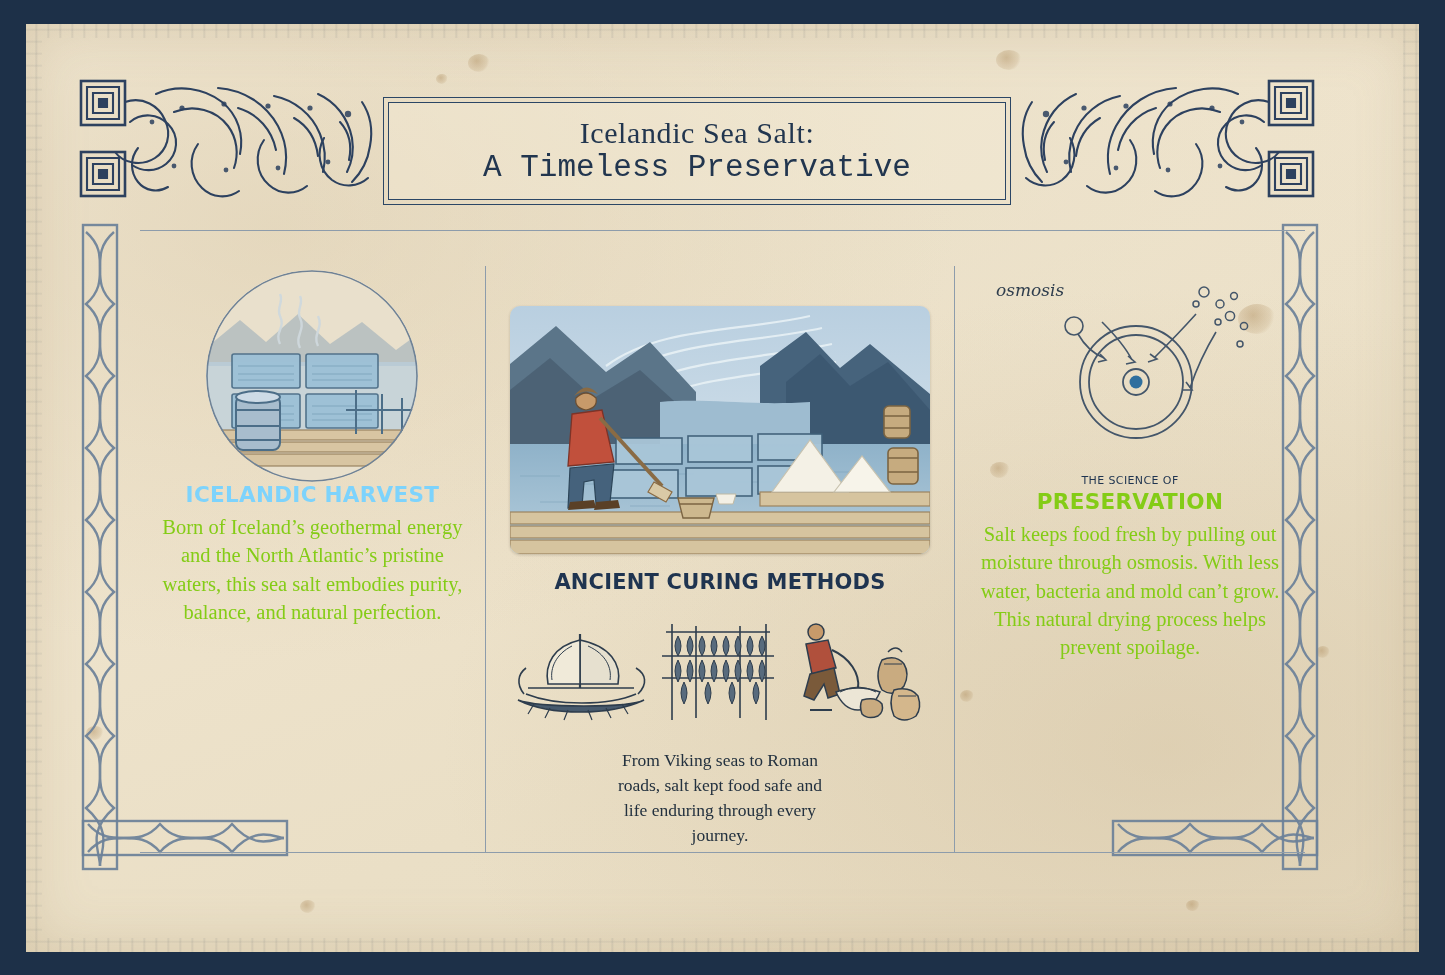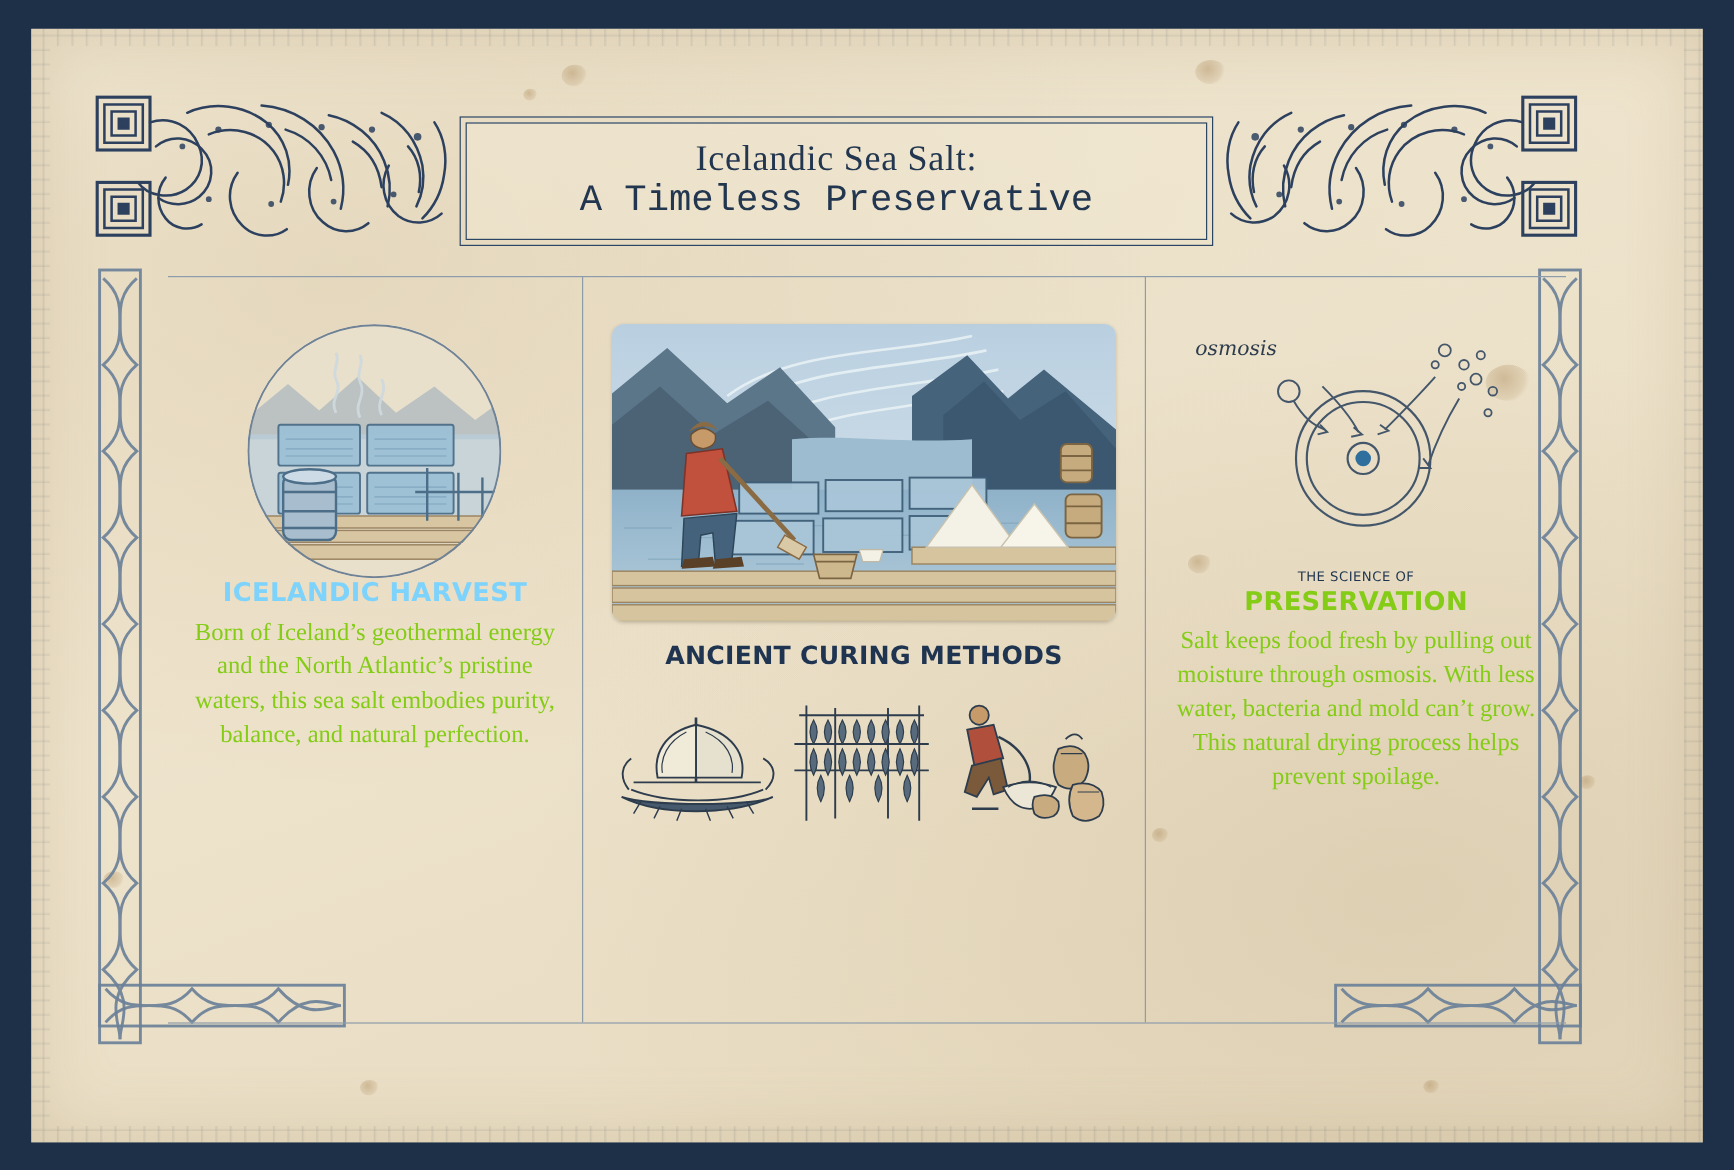--- a/index.html
+++ b/index.html
@@ -151,21 +151,21 @@
 
   .col {
     position: relative;
     display: flex;
     flex-direction: column;
     align-items: center;
     padding: 40px 14px 0 14px;
     box-sizing: border-box;
   }
   .col.left  { width: 352px; }
-  .col.mid   { width: 480px; border-left: 1px solid #8d9cab; border-right: 1px solid #8d9cab; }
+  .col.mid   { width: 480px; border-left: 1px solid #8d9cab; border-right: 1px solid #8d9cab; margin-top: 36px; }
   .col.right { width: 353px; }
 
   .h-left {
     font-family: "DejaVu Sans", sans-serif;
     font-weight: bold;
     font-size: 21.5px;
     color: #7dd3fc;
     letter-spacing: .3px;
   }
   .h-mid {
@@ -590,20 +590,21 @@
             <path d="M372 44 q14 -6 22 4 q6 10 0 22 q-10 12 -22 4 q-8 -14 0 -30Z" fill="#c9ab80"></path>
             <path d="M374 48 h18" stroke-width="1"></path>
             <path d="M378 36 q8 -8 14 0"></path>
             <path d="M384 74 q16 -4 24 6 q4 12 -2 20 q-12 8 -22 0 q-6 -14 0 -26Z" fill="#d4b78c"></path>
             <path d="M388 80 h18" stroke-width="1"></path>
             <path d="M352 84 q14 -4 20 4 q2 8 -4 12 q-10 4 -16 -2 q-3 -8 0 -14Z" fill="#c9ab80"></path>
           </g>
         </svg>
       </div>
 
+      <div class="caption-text">From Viking seas to Roman roads, salt kept food safe and life enduring through every journey.</div>
     </div>
 
     <div class="col right">
       <div class="osmosis">
         <svg viewBox="0 0 280 190" width="280" height="190">
 
           <text x="6" y="26" font-family="DejaVu Serif, serif" font-style="italic" font-size="17" fill="#2e3d4d">osmosis</text>
 
           <g fill="none" stroke="#44566a" stroke-width="1.8">
             <circle cx="146" cy="112" r="56"></circle>

